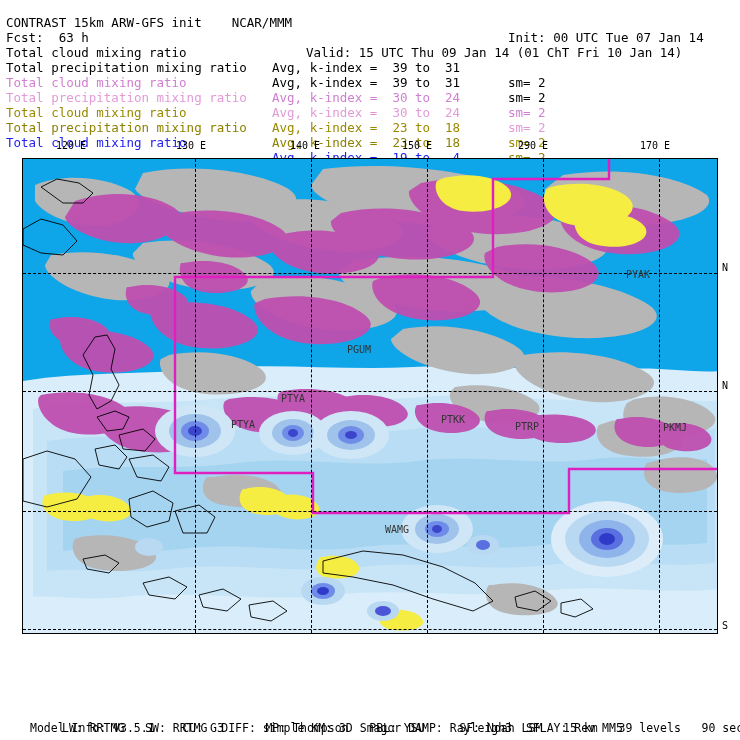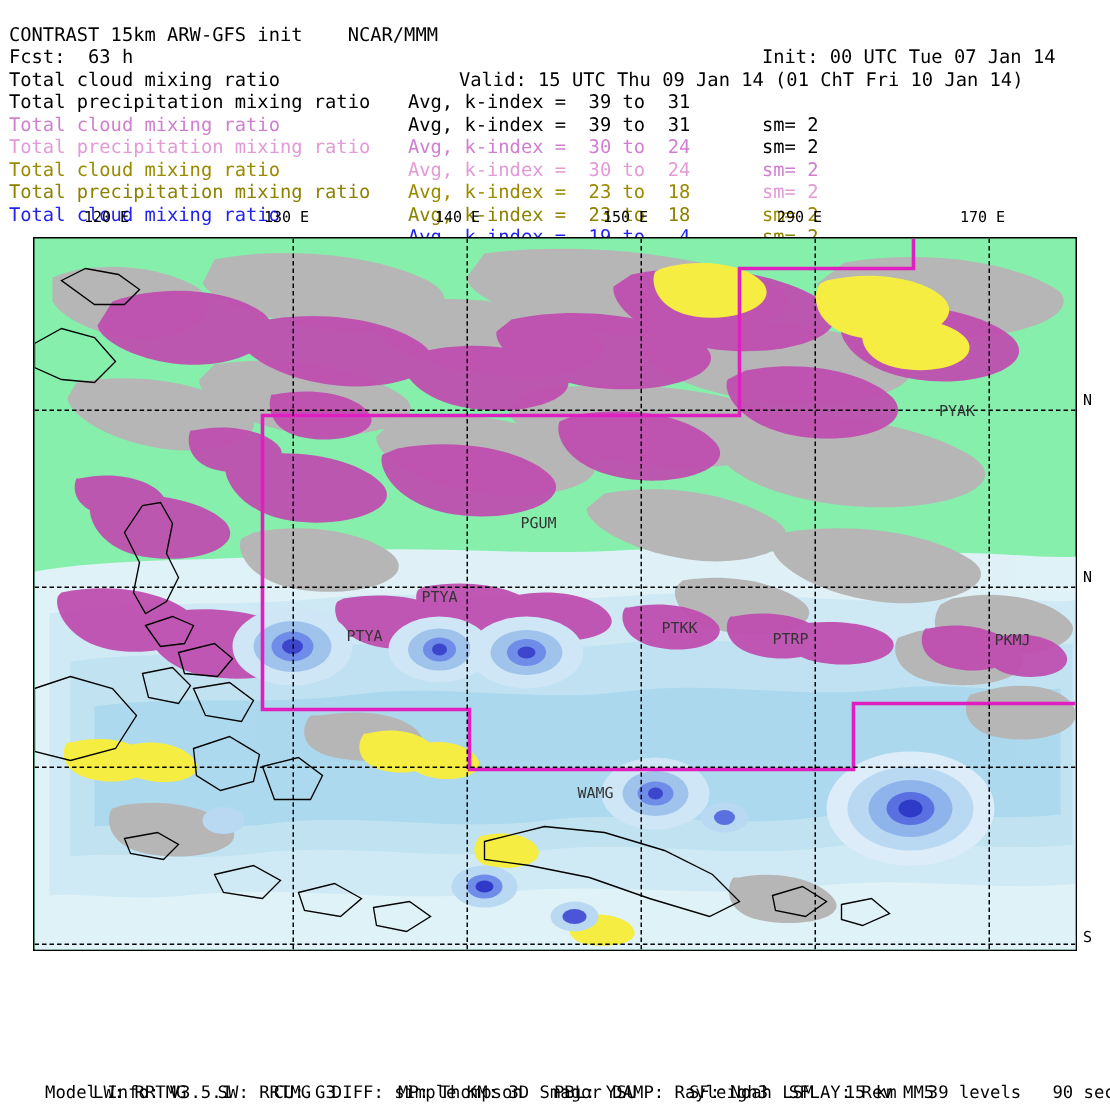--- a/index.html
+++ b/index.html
@@ -32,21 +32,21 @@
 
   
   .map-wrap {
     position:absolute;
     left:22px; top:158px;
     width:696px; height:476px;
   }
   .map-frame {
     position:absolute; inset:0;
     border:1px solid #000;
-    background:#86efac;
+    background:#0ea5e9;
     overflow:hidden;
   }
   .lon-labels, .lat-labels { position:absolute; font-size:10px; }
   .lon-labels span { position:absolute; top:0; }
   .lat-labels span { position:absolute; left:0; }
 
   .gridline-v {
     position:absolute; top:0; bottom:0; width:0;
     border-left:1px dashed #000;
   }

